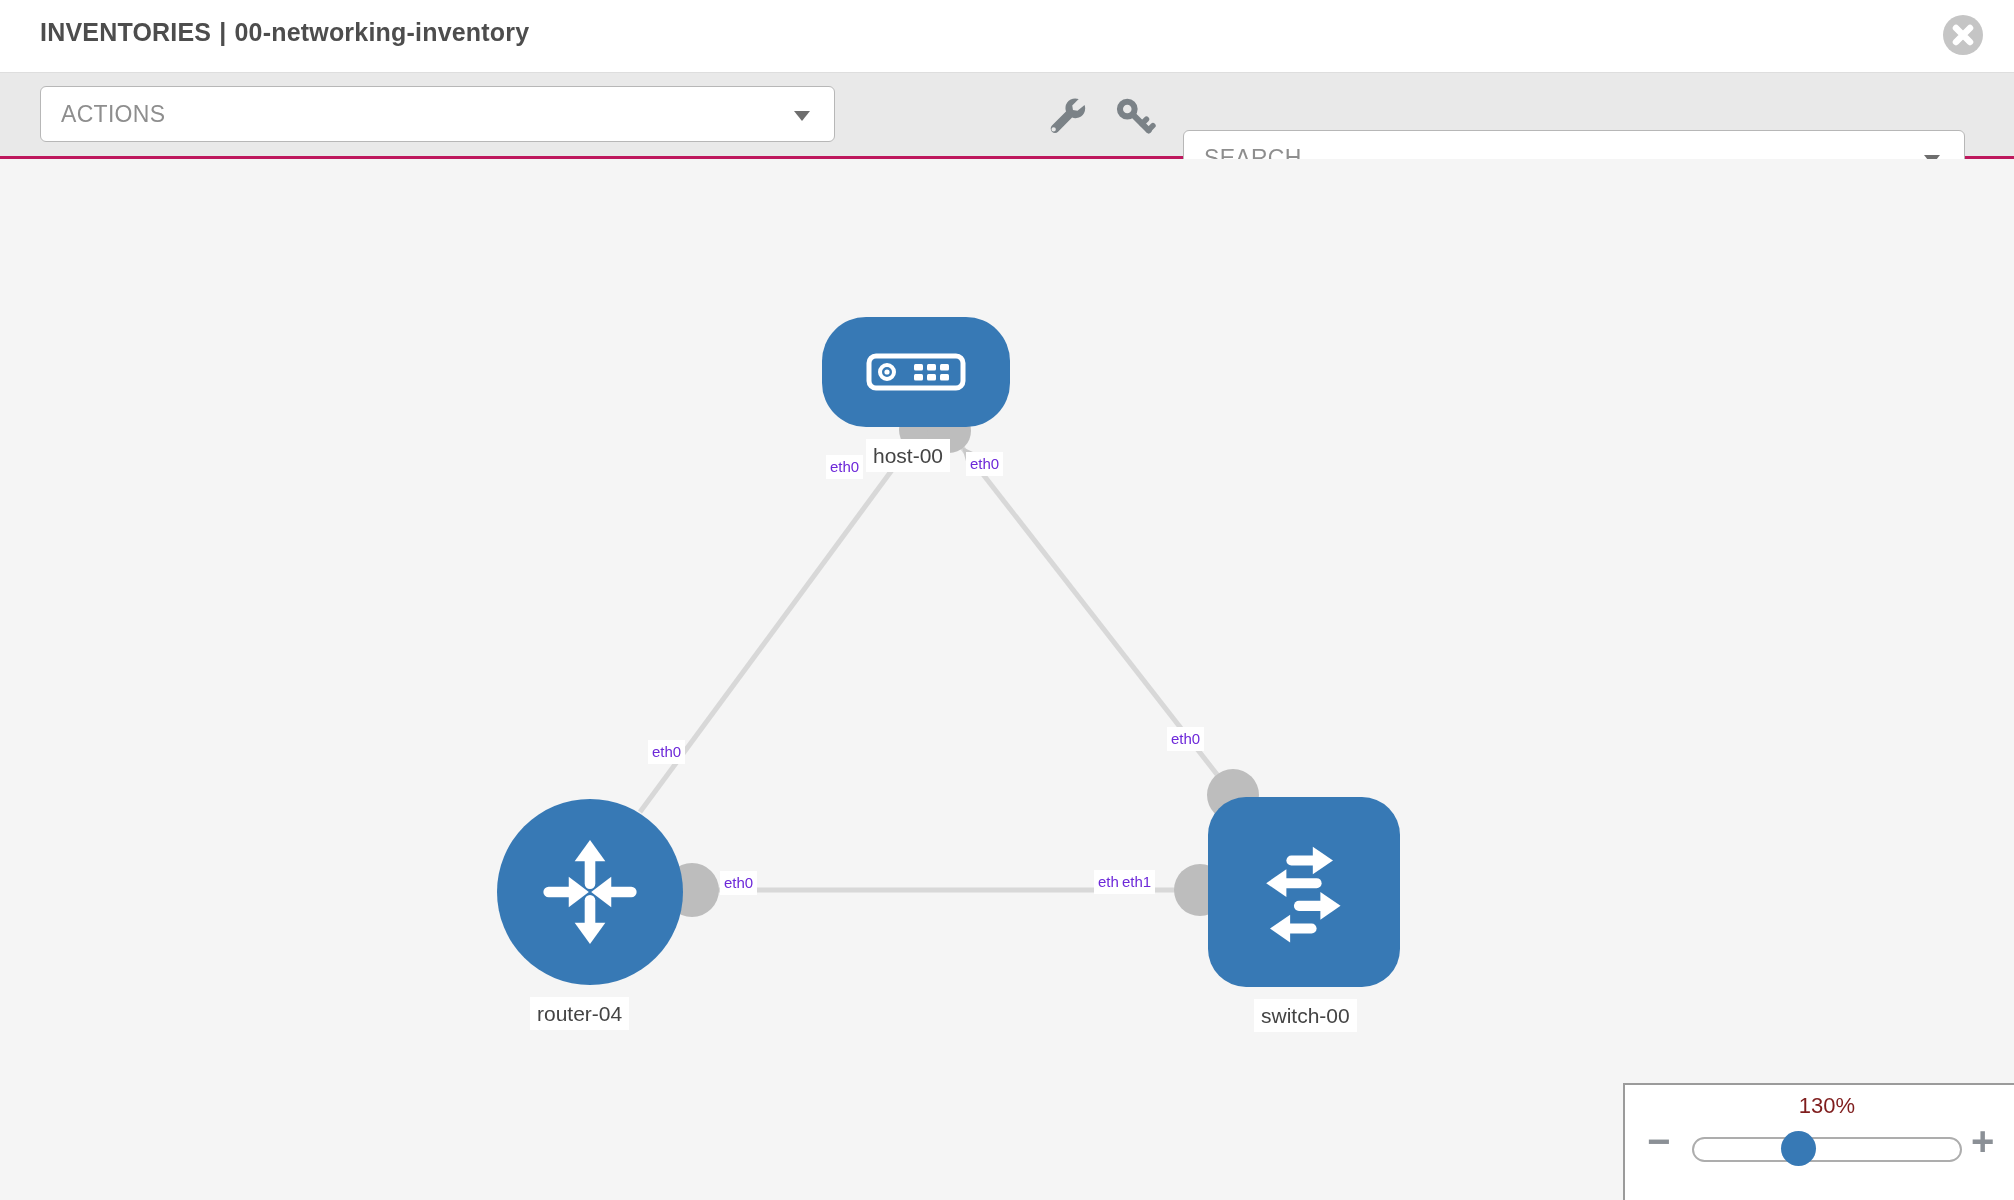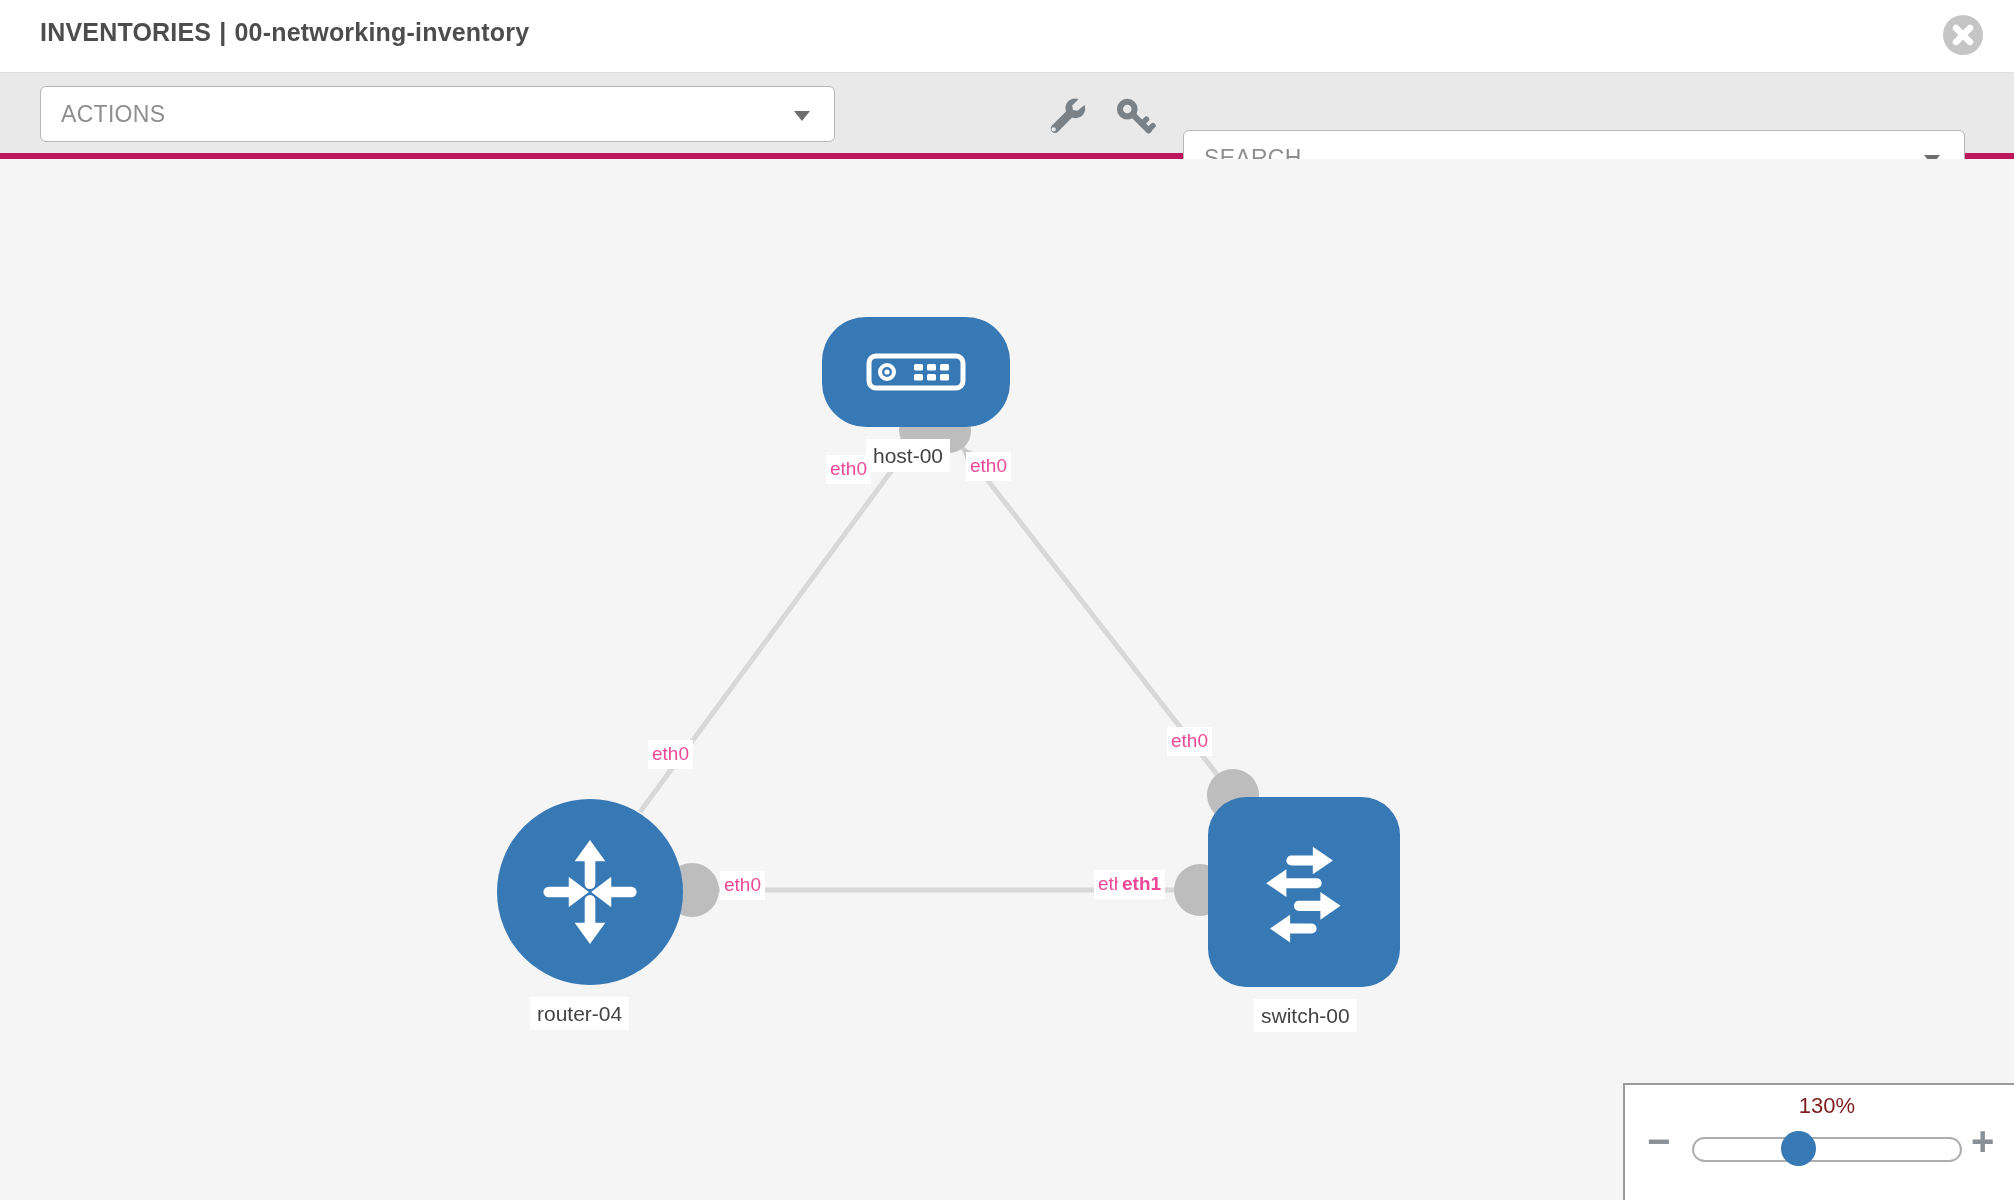--- a/index.html
+++ b/index.html
@@ -6,40 +6,40 @@
   html,body { width:2014px; height:1200px; font-family:"Liberation Sans", sans-serif; background:#fff; overflow:hidden; }
   #app { position:relative; width:2014px; height:1200px; }
 
   
   .header { position:relative; height:72px; background:#ffffff; }
   .title-wrap { position:absolute; left:40px; top:18px; font-size:25px; font-weight:700; color:#4d4d4d; letter-spacing:.2px; }
   .title-wrap span { margin-right:8px; }
   .close-btn { position:absolute; right:30px; top:14px; width:42px; height:42px; cursor:pointer; }
 
   
-  .toolbar { position:relative; height:87px; background:#e9e9e9; border-top:1px solid #dedede; border-bottom:6px solid #be185d; }
+  .toolbar { position:relative; height:87px; background:#e9e9e9; border-top:1px solid #dedede; border-bottom:3px solid #be185d; }
   .dropdown { position:absolute; top:13px; height:56px; background:#fff; border:1px solid #b7b7b7; border-radius:6px; cursor:pointer; }
   .dropdown .dd-label { position:absolute; left:20px; top:0; line-height:54px; font-size:23px; color:#8e8e8e; letter-spacing:.3px; }
   .caret { position:absolute; right:24px; top:24px; width:0; height:0; border-left:8px solid transparent; border-right:8px solid transparent; border-top:10px solid #6e6e6e; }
   .dd-actions { left:40px; width:795px; }
   .dd-search { left:1183px; width:782px;margin-top:44px; }
   .tool-icon { position:absolute; top:22px; width:44px; height:44px; cursor:pointer; }
   .wrench-icon { left:1044px; }
   .key-icon { left:1112px; }
 
   
   .canvas { position:relative; height:1041px; background:#f5f5f5; overflow:hidden; }
   svg.topo { position:absolute; left:0; top:0; }
 
   .node { position:absolute; display:flex; align-items:center; justify-content:center; cursor:pointer; }
   .node-host { left:822px; top:158px; width:188px; height:110px; border-radius:44px; }
   .node-router { left:497px; top:640px; width:186px; height:186px; border-radius:50%; }
   .node-switch { left:1208px; top:638px; width:192px; height:190px; border-radius:38px; }
 
-  .chip { position:absolute; background:#ffffff; color:#ec4899; font-size:19px; line-height:1.3; padding:2px 4px; white-space:nowrap; }
+  .chip { position:absolute; background:#ffffff; color:#6d28d9; font-size:15px; line-height:1.3; padding:2px 4px; white-space:nowrap; }
   .node-label { font-size:21px; padding:3px 7px; color:#444; }
 
   
   .zoom-panel { position:absolute; left:1623px; top:924px; width:420px; height:160px; background:#ffffff; border:2px solid #9b9b9b; }
   .zoom-level { position:absolute; left:67px; top:8px; width:270px; text-align:center; font-size:22px; color:#7f1d1d; }
   .zoom-minus, .zoom-plus { position:absolute; top:36px; font-size:40px; font-weight:700; color:#8b9096; cursor:pointer; line-height:1; }
   .zoom-minus { left:22px; }
   .zoom-plus { left:346px; }
   .zoom-track { position:absolute; left:67px; top:52px; width:270px; height:25px; background:#fff; border:2px solid #adadad; border-radius:14px; cursor:pointer; }
   .zoom-thumb { position:absolute; left:156px; top:46px; width:35px; height:35px; border-radius:50%; cursor:pointer; }
@@ -153,21 +153,21 @@
     <span class="chip node-label" style="left:866px; top:280px;">host-00</span>
     <span class="chip node-label" style="left:530px; top:838px;">router-04</span>
     <span class="chip node-label" style="left:1242px; top:840px;margin-left:12px;">switch-00</span>
 
     <span class="chip" style="left:826px; top:296px;">eth0</span>
     <span class="chip" style="left:966px; top:293px;">eth0</span>
     <span class="chip" style="left:648px; top:581px;">eth0</span>
     <span class="chip" style="left:720px; top:712px;">eth0</span>
     <span class="chip" style="left:1167px; top:568px;">eth0</span>
     <span class="chip" style="left:1094px; top:711px; z-index:1;">eth0</span>
-    <span class="chip" style="left:1118px; top:711px; z-index:2;font-weight:bold;">eth1</span>
+    <span class="chip" style="left:1118px; top:711px; z-index:2;">eth1</span>
 
     <div class="zoom-panel">
       <div class="zoom-level">130%</div>
       <div class="zoom-minus">−</div>
       <div class="zoom-track"></div>
       <div class="zoom-thumb" style="background:#3779b5"></div>
       <div class="zoom-plus">+</div>
     </div>
 
   </div>

